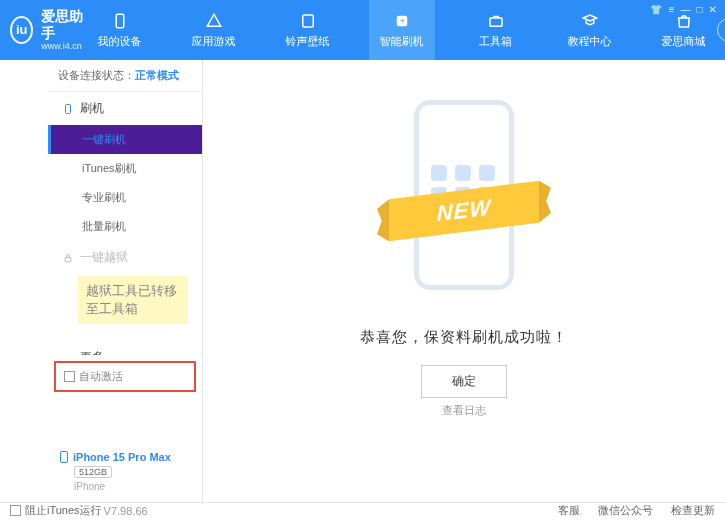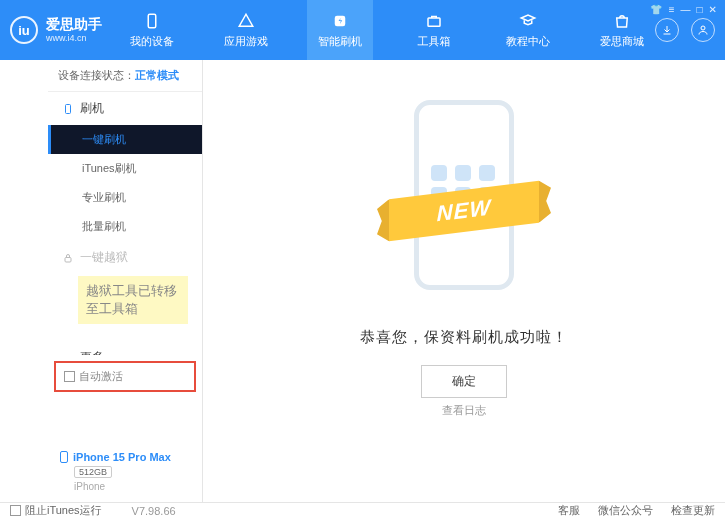--- a/index.html
+++ b/index.html
@@ -24,21 +24,21 @@
 
 .body-area { display: flex; height: 442px; padding-left: 48px; }
 .sidebar { width: 155px; border-right: 1px solid #e5e5e5; display: flex; flex-direction: column; }
 .status-bar { padding: 8px 10px; font-size: 11px; color: #666; border-bottom: 1px solid #eee; }
 .status-value { color: #2d8df8; font-weight: bold; }
 
 .side-list { flex: 1; overflow: auto; }
 .side-group { display: flex; align-items: center; gap: 6px; padding: 8px 14px; font-size: 12px; color: #444; cursor: pointer; }
 .side-group.locked { color: #bbb; }
 .side-item { padding: 7px 10px 7px 34px; font-size: 11px; color: #666; cursor: pointer; }
-.side-item.active { background: #0f172a; color: #2d8df8; border-left: 3px solid #2d8df8; padding-left: 31px; }
+.side-item.active { background: #4c1d95; color: #2d8df8; border-left: 3px solid #2d8df8; padding-left: 31px; }
 .side-note { margin: 2px 14px 17px 30px; padding: 6px 8px; background: #fef9c3; color: #888; font-size: 13px; line-height: 1.4; }
 
 .check-row { border: 2px solid #e74c3c; margin: 6px; padding: 6px 8px; display: flex; gap: 14px; align-items: center; }
 .chk { display: flex; align-items: center; gap: 4px; font-size: 11px; color: #888; }
 .chk.disabled { color: #ccc; }
 .chk-box { width: 11px; height: 11px; border: 1px solid #999; }
 .chk.disabled .chk-box { border-color: #ddd; }
 
 .device-info { padding: 6px 12px 10px; font-size: 11px; }
 .dev-name { color: #2d8df8; font-weight: bold; display: flex; align-items: center; gap: 5px; margin-top: 47px; }
@@ -54,21 +54,21 @@
 .ribbon { position: absolute; top: 100px; left: -10px; width: 150px; height: 42px; background: #ffc93c; transform: skewY(-7deg); display: flex; align-items: center; justify-content: center; }
 .ribbon::before, .ribbon::after { content: ''; position: absolute; width: 12px; height: 42px; background: #e8b030; }
 .ribbon::before { left: -12px; clip-path: polygon(100% 0,100% 100%,0 80%,40% 50%,0 20%); }
 .ribbon::after { right: -12px; clip-path: polygon(0 0,100% 20%,60% 50%,100% 80%,0 100%); }
 .ribbon-text { font-size: 22px; font-weight: 900; color: #fff; font-style: italic; letter-spacing: 1px; }
 
 .success-msg { margin-top: 18px; font-size: 15px; color: #333; letter-spacing: 1px; }
 .ok-btn { margin-top: 18px; padding: 7px 30px; border: 1px solid #ccc; background: #fff; font-size: 12px; color: #444; cursor: pointer; }
 .log-link { margin-top: 5px; font-size: 11px; color: #999; cursor: pointer; }
 
-.footer { height: 16px; border-top: 1px solid #e5e5e5; display: flex; align-items: center; padding: 0 10px; font-size: 11px; color: #666; gap: 30px; }
+.footer { height: 16px; border-top: 1px solid #e5e5e5; display: flex; align-items: center; padding: 0 10px; font-size: 11px; color: #666; gap: 2px; }
 .foot-chk { display: flex; align-items: center; gap: 4px; }
 .foot-right { margin-left: auto; display: flex; gap: 18px; }
 .foot-link { cursor: pointer; }
 .version { color: #999; }
 </style>
 </head>
 <body>
 
 <div class="header">
   <div class="logo-area">
@@ -83,20 +83,26 @@
         <svg class="nav-icon" viewBox="0 0 24 24" fill="none" stroke="#fff" stroke-width="2">
           <rect x="7" y="3" width="10" height="18" rx="2"></rect>
         </svg>
         <span>我的设备</span>
       </div>
     <div class="nav-tab">
         <svg class="nav-icon" viewBox="0 0 24 24" fill="none" stroke="#fff" stroke-width="2">
           <path d="M12 3l9 16H3z"></path>
         </svg>
         <span>应用游戏</span>
+      </div>
+    <div class="nav-tab">
+        <svg class="nav-icon" viewBox="0 0 24 24" fill="none" stroke="#fff" stroke-width="2">
+          <rect x="5" y="4" width="14" height="16" rx="2"></rect>
+        </svg>
+        <span>铃声壁纸</span>
       </div>
     <div class="nav-tab active">
         <svg class="nav-icon" viewBox="0 0 24 24" fill="#fff">
           <rect x="5" y="5" width="14" height="14" rx="3"></rect>
           <path d="M13 8l-3 4h3l-1 4 3-5h-3z" fill="#4ba3fa"></path>
         </svg>
         <span>智能刷机</span>
       </div>
     <div class="nav-tab">
         <svg class="nav-icon" viewBox="0 0 24 24" fill="none" stroke="#fff" stroke-width="2">

